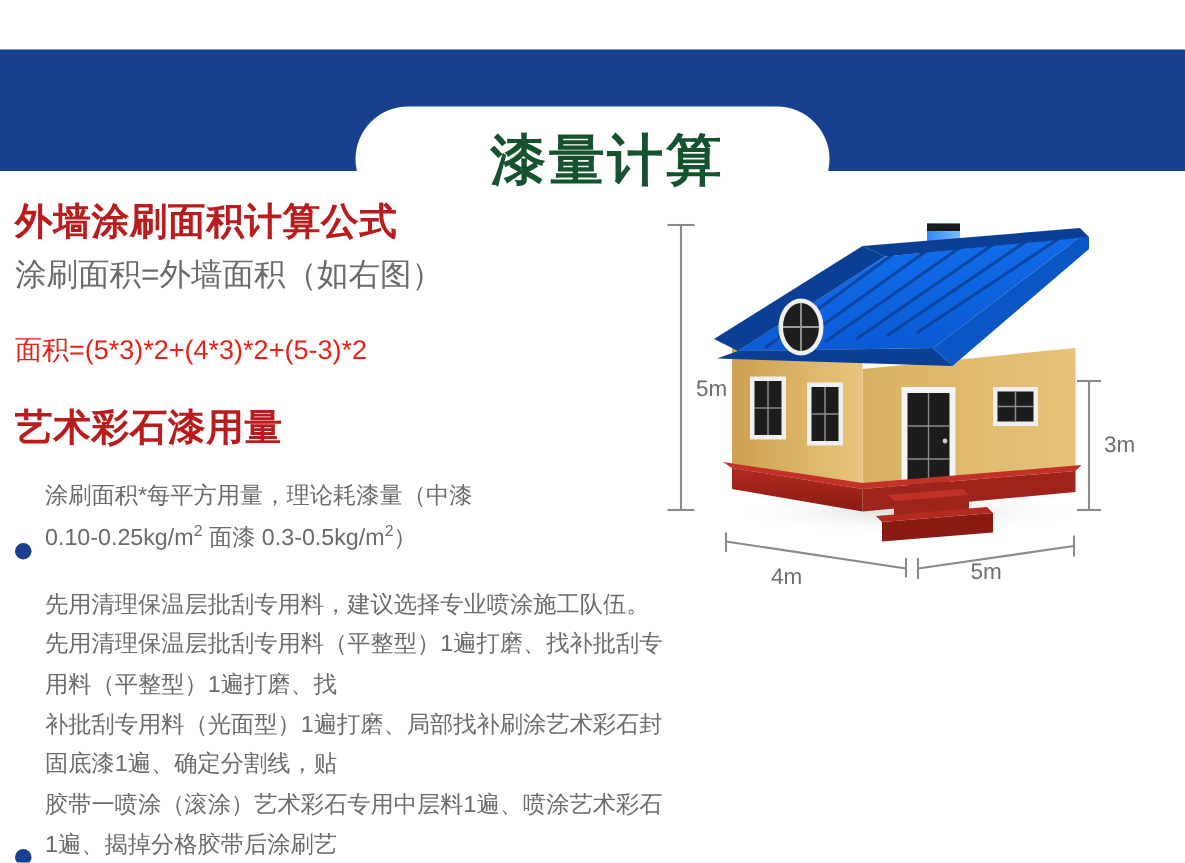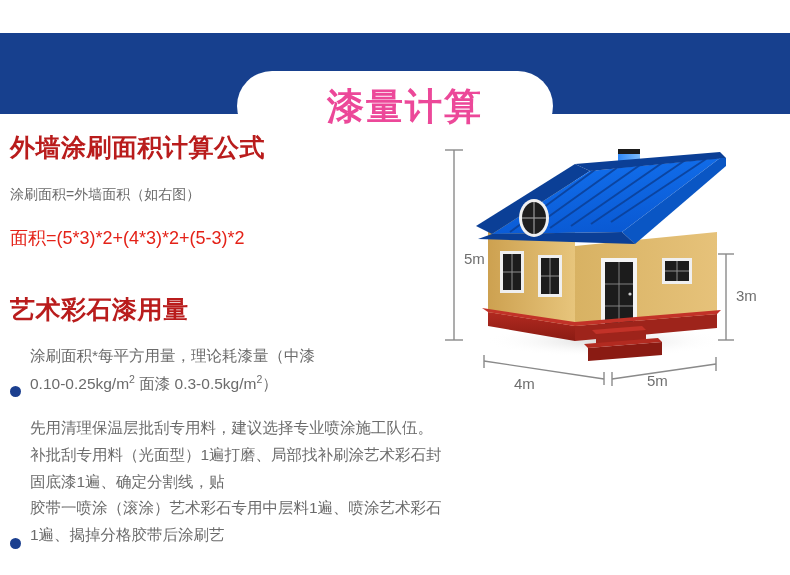--- a/index.html
+++ b/index.html
@@ -14,44 +14,44 @@
   .banner {
     position:absolute; left:0; top:33px; width:790px; height:81px;
     background:#17408E;
   }
   .banner-pill {
     position:absolute; left:237px; top:38px; width:316px; height:70px;
     background:#ffffff; border-radius:35px;
     display:flex; align-items:center; justify-content:center;
   }
   .banner-title {
-    font-size:37px; font-weight:bold; color:#ec4899;
+    font-size:37px; font-weight:bold; color:#14532d;
     letter-spacing:2px; line-height:1;
     font-family:"DejaVu Sans","Liberation Sans",sans-serif;
     margin-left:20px;
   }
 
   
   .left-col { position:absolute; left:10px; top:132px; width:440px; }
 
   .sec-title {
     font-size:25px; font-weight:bold; color:#b91c1c;
     letter-spacing:0.5px; line-height:1.25;
     font-family:"DejaVu Sans","Liberation Sans",sans-serif;
   }
   .sub-line {
-    font-size:14px; color:#6b6b6b; line-height:1.6;
-    margin-top:20px;
+    font-size:21px; color:#6b6b6b; line-height:1.6;
+    margin-top:4px;
   }
   .formula {
     font-size:18px; color:#E42218; line-height:1.5; margin-top:19px;
     white-space:nowrap;
   }
 
-  .sec-title-2 { margin-top:42px; }
+  .sec-title-2 { margin-top:22px; }
 
   .bullets { margin-top:18px; }
   .bullet-row {
     display:flex; align-items:flex-end; margin-bottom:18px;
   }
   .dot {
     flex:0 0 auto; width:11px; height:11px; border-radius:50%;
     background:#1B3F8F; margin-top:7px; margin-right:9px;
   }
   .bullet-text {
@@ -104,20 +104,21 @@
           <span>0.10-0.25kg/m</span><sup>2</sup><span> 面漆 0.3-0.5kg/m</span><sup>2</sup><span>）</span>
         </span>
       </span>
     </div>
 
 
     <div class="bullet-row bullet-wide">
       <span class="dot"></span>
       <span class="bullet-text">
         <span class="w1">先用清理保温层批刮专用料，建议选择专业喷涂施工队伍。</span>
+        <span class="w1">先用清理保温层批刮专用料（平整型）1遍打磨、找补批刮专用料（平整型）1遍打磨、找</span>
         <span class="w1">补批刮专用料（光面型）1遍打磨、局部找补刷涂艺术彩石封固底漆1遍、确定分割线，贴</span>
         <span class="w1">胶带一喷涂（滚涂）艺术彩石专用中层料1遍、喷涂艺术彩石1遍、揭掉分格胶带后涂刷艺</span>
 
       </span>
     </div>
 
   </div>
 </div>
 
 <div class="illus">

